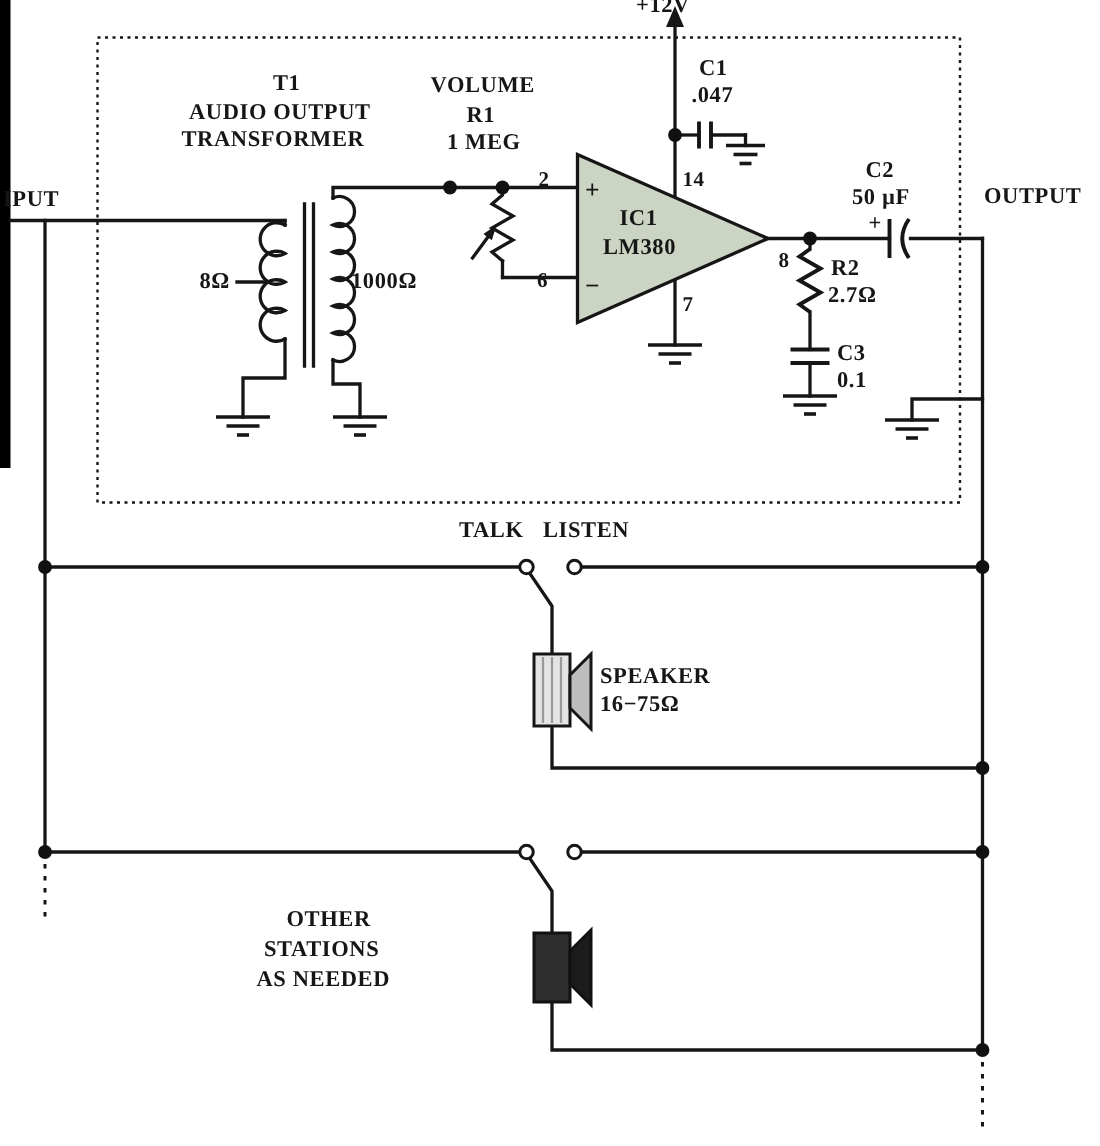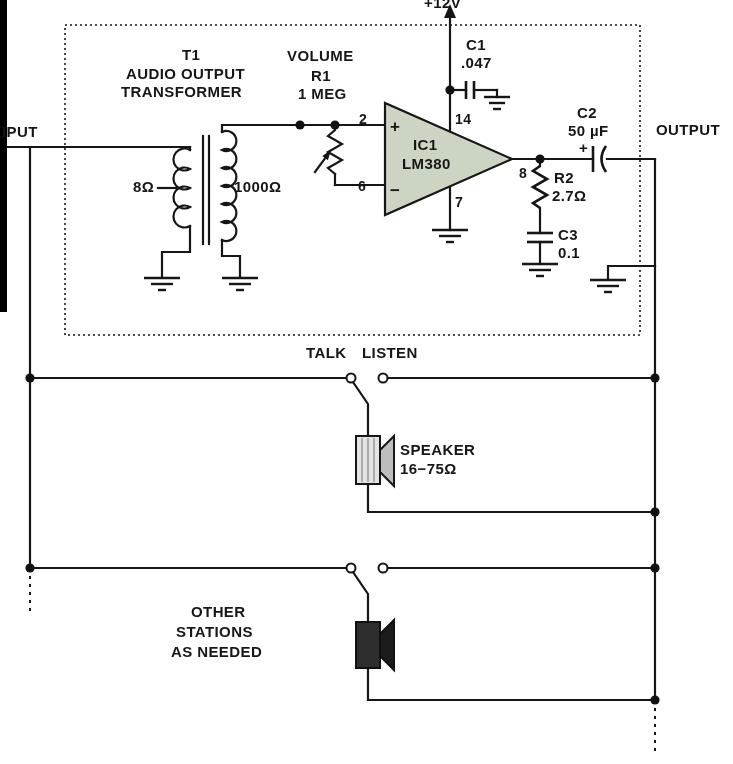--- a/index.html
+++ b/index.html
@@ -1,18 +1,18 @@
 <!DOCTYPE html>
 <html><head>
 <meta charset="utf-8">
 <style>
   html,body{margin:0;padding:0;background:#ffffff;}
   .canvas{
     position:relative;width:733px;height:764px;background:#ffffff;overflow:hidden;
-    font-family:Liberation Sans, sans-serif;
+    font-family:Liberation Serif, serif;
   }
   svg{position:absolute;left:0;top:0;}
   .w line,.w polyline,.w path{stroke:#161616;stroke-width:2.2;fill:none;stroke-linecap:square;}
   .plate{stroke:#161616;stroke-width:2.6;fill:none;}
   .gnd line{stroke:#161616;stroke-width:2.4;}
   .dotbox{fill:none;stroke:#161616;stroke-width:1.6;stroke-dasharray:2 3;}
   .dashrail{stroke:#161616;stroke-width:2;stroke-dasharray:3 5;fill:none;}
   .dot{fill:#111111;stroke:none;}
   .contact{fill:#ffffff;stroke:#161616;stroke-width:2;}
   text{fill:#161616;font-weight:bold;font-size:15px;letter-spacing:0.4px;}

